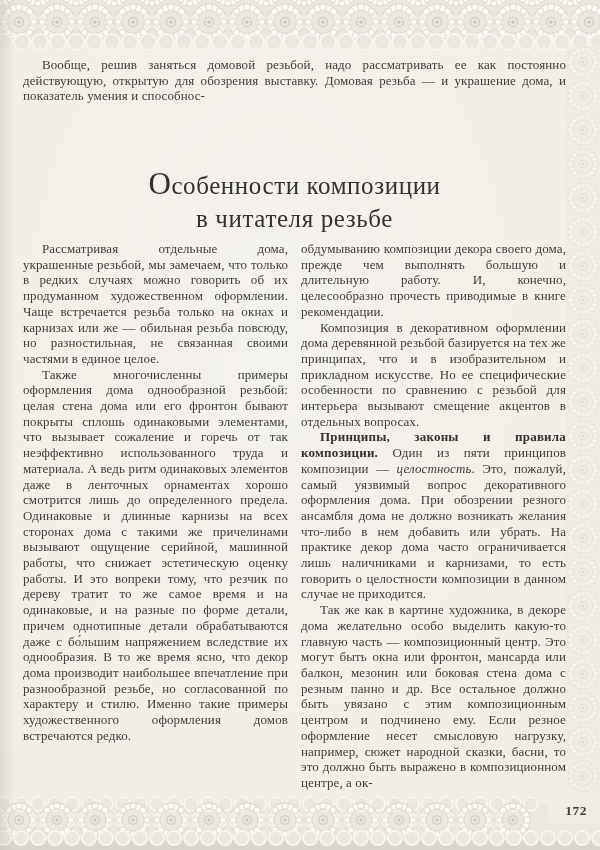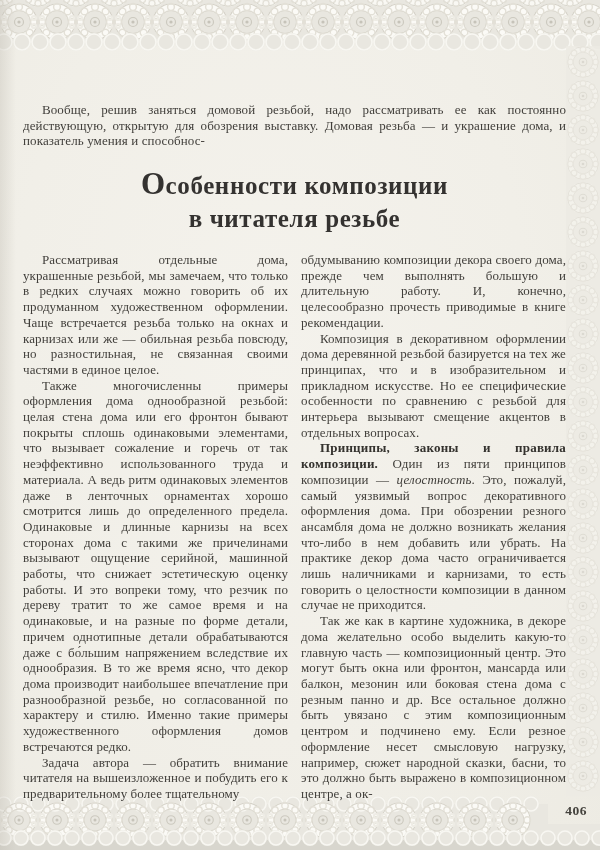--- a/index.html
+++ b/index.html
@@ -14,36 +14,36 @@
     content:"";position:absolute;left:0;top:0;bottom:0;width:16px;
     background:linear-gradient(to right, rgba(190,186,176,.35), rgba(190,186,176,0));
     pointer-events:none;z-index:5;
   }
   .lace{position:absolute;z-index:1;}
   #laceTop{top:0;left:0;}
   #laceRight{top:46px;left:566px;opacity:.8;}
   #laceBottom{top:794px;left:0;}
   .intro{
     position:absolute;top:57px;left:23px;right:34px;
-    display:flex;gap:13px;z-index:2;margin-top:45px;
+    display:flex;gap:13px;z-index:2;
   }
   .main-cols{
-    position:absolute;top:252px;left:23px;right:34px;
+    position:absolute;top:241px;left:23px;right:34px;
     display:flex;gap:13px;z-index:2;
   }
   .col{flex:1 1 0;min-width:0;}
   .para{
     margin:0;font-size:13px;line-height:15.7px;text-align:justify;
     letter-spacing:.1px;hyphens:auto;
   }
   .indent{text-indent:19px;}
   .para b{color:#34322e;letter-spacing:.2px;}
   .title{
     position:absolute;top:167px;left:23px;right:34px;margin:0;z-index:2;
-    text-align:center;font-weight:700;color:#343230;
+    text-align:center;font-weight:400;color:#343230;
     font-size:25px;line-height:33px;letter-spacing:.6px;
   }
   .title-line{display:block;}
   .title-line.first::first-letter{font-size:31px;}
   .page-number{
     position:absolute;top:803px;right:13px;z-index:3;
     font-size:13.5px;font-weight:bold;color:#44423d;letter-spacing:.5px;
   }
 </style>
 </head>
@@ -1475,25 +1475,24 @@
 
   <h1 class="title">
     <span class="title-line first">Особенности композиции</span>
     <span class="title-line">в читателя резьбе</span>
   </h1>
 
   <div class="main-cols">
     <div class="col">
       <p class="para indent">Рассматривая отдельные дома, украшенные резьбой, мы замечаем, что только в редких случаях можно говорить об их продуманном художественном оформлении. Чаще встречается резьба только на окнах и карнизах или же — обильная резьба повсюду, но разностильная, не связанная своими частями в единое целое.</p>
       <p class="para indent">Также многочисленны примеры оформления дома однообразной резьбой: целая стена дома или его фронтон бывают покрыты сплошь одинаковыми элементами, что вызывает сожаление и горечь от так неэффективно использованного труда и материала. А ведь ритм одинаковых элементов даже в ленточных орнаментах хорошо смотрится лишь до определенного предела. Одинаковые и длинные карнизы на всех сторонах дома с такими же причелинами вызывают ощущение серийной, машинной работы, что снижает эстетическую оценку работы. И это вопреки тому, что резчик по дереву тратит то же самое время и на одинаковые, и на разные по форме детали, причем однотипные детали обрабатываются даже с бо́льшим напряжением вследствие их однообразия. В то же время ясно, что декор дома производит наибольшее впечатление при разнообразной резьбе, но согласованной по характеру и стилю. Именно такие примеры художественного оформления домов встречаются редко.</p>
-      <p class="para indent">Задача автора — обратить внимание читателя на вышеизложенное и побудить его к предварительному более тщательному</p>
     </div>
     <div class="col">
       <p class="para">обдумыванию композиции декора своего дома, прежде чем выполнять большую и длительную работу. И, конечно, целесообразно прочесть приводимые в книге рекомендации.</p>
       <p class="para indent">Композиция в декоративном оформлении дома деревянной резьбой базируется на тех же принципах, что и в изобразительном и прикладном искусстве. Но ее специфические особенности по сравнению с резьбой для интерьера вызывают смещение акцентов в отдельных вопросах.</p>
       <p class="para indent"><b>Принципы, законы и правила композиции.</b><span> Один из пяти принципов композиции — </span><i>целостность</i><span>. Это, пожалуй, самый уязвимый вопрос декоративного оформления дома. При обозрении резного ансамбля дома не должно возникать желания что-либо в нем добавить или убрать. На практике декор дома часто ограничивается лишь наличниками и карнизами, то есть говорить о целостности композиции в данном случае не приходится.</span></p>
       <p class="para indent">Так же как в картине художника, в декоре дома желательно особо выделить какую-то главную часть — композиционный центр. Это могут быть окна или фронтон, мансарда или балкон, мезонин или боковая стена дома с резным панно и др. Все остальное должно быть увязано с этим композиционным центром и подчинено ему. Если резное оформление несет смысловую нагрузку, например, сюжет народной сказки, басни, то это должно быть выражено в композиционном центре, а ок-</p>
     </div>
   </div>
 
-  <div class="page-number">406</div>
+  <div class="page-number">172</div>
 
 </div>
 
 </body></html>

